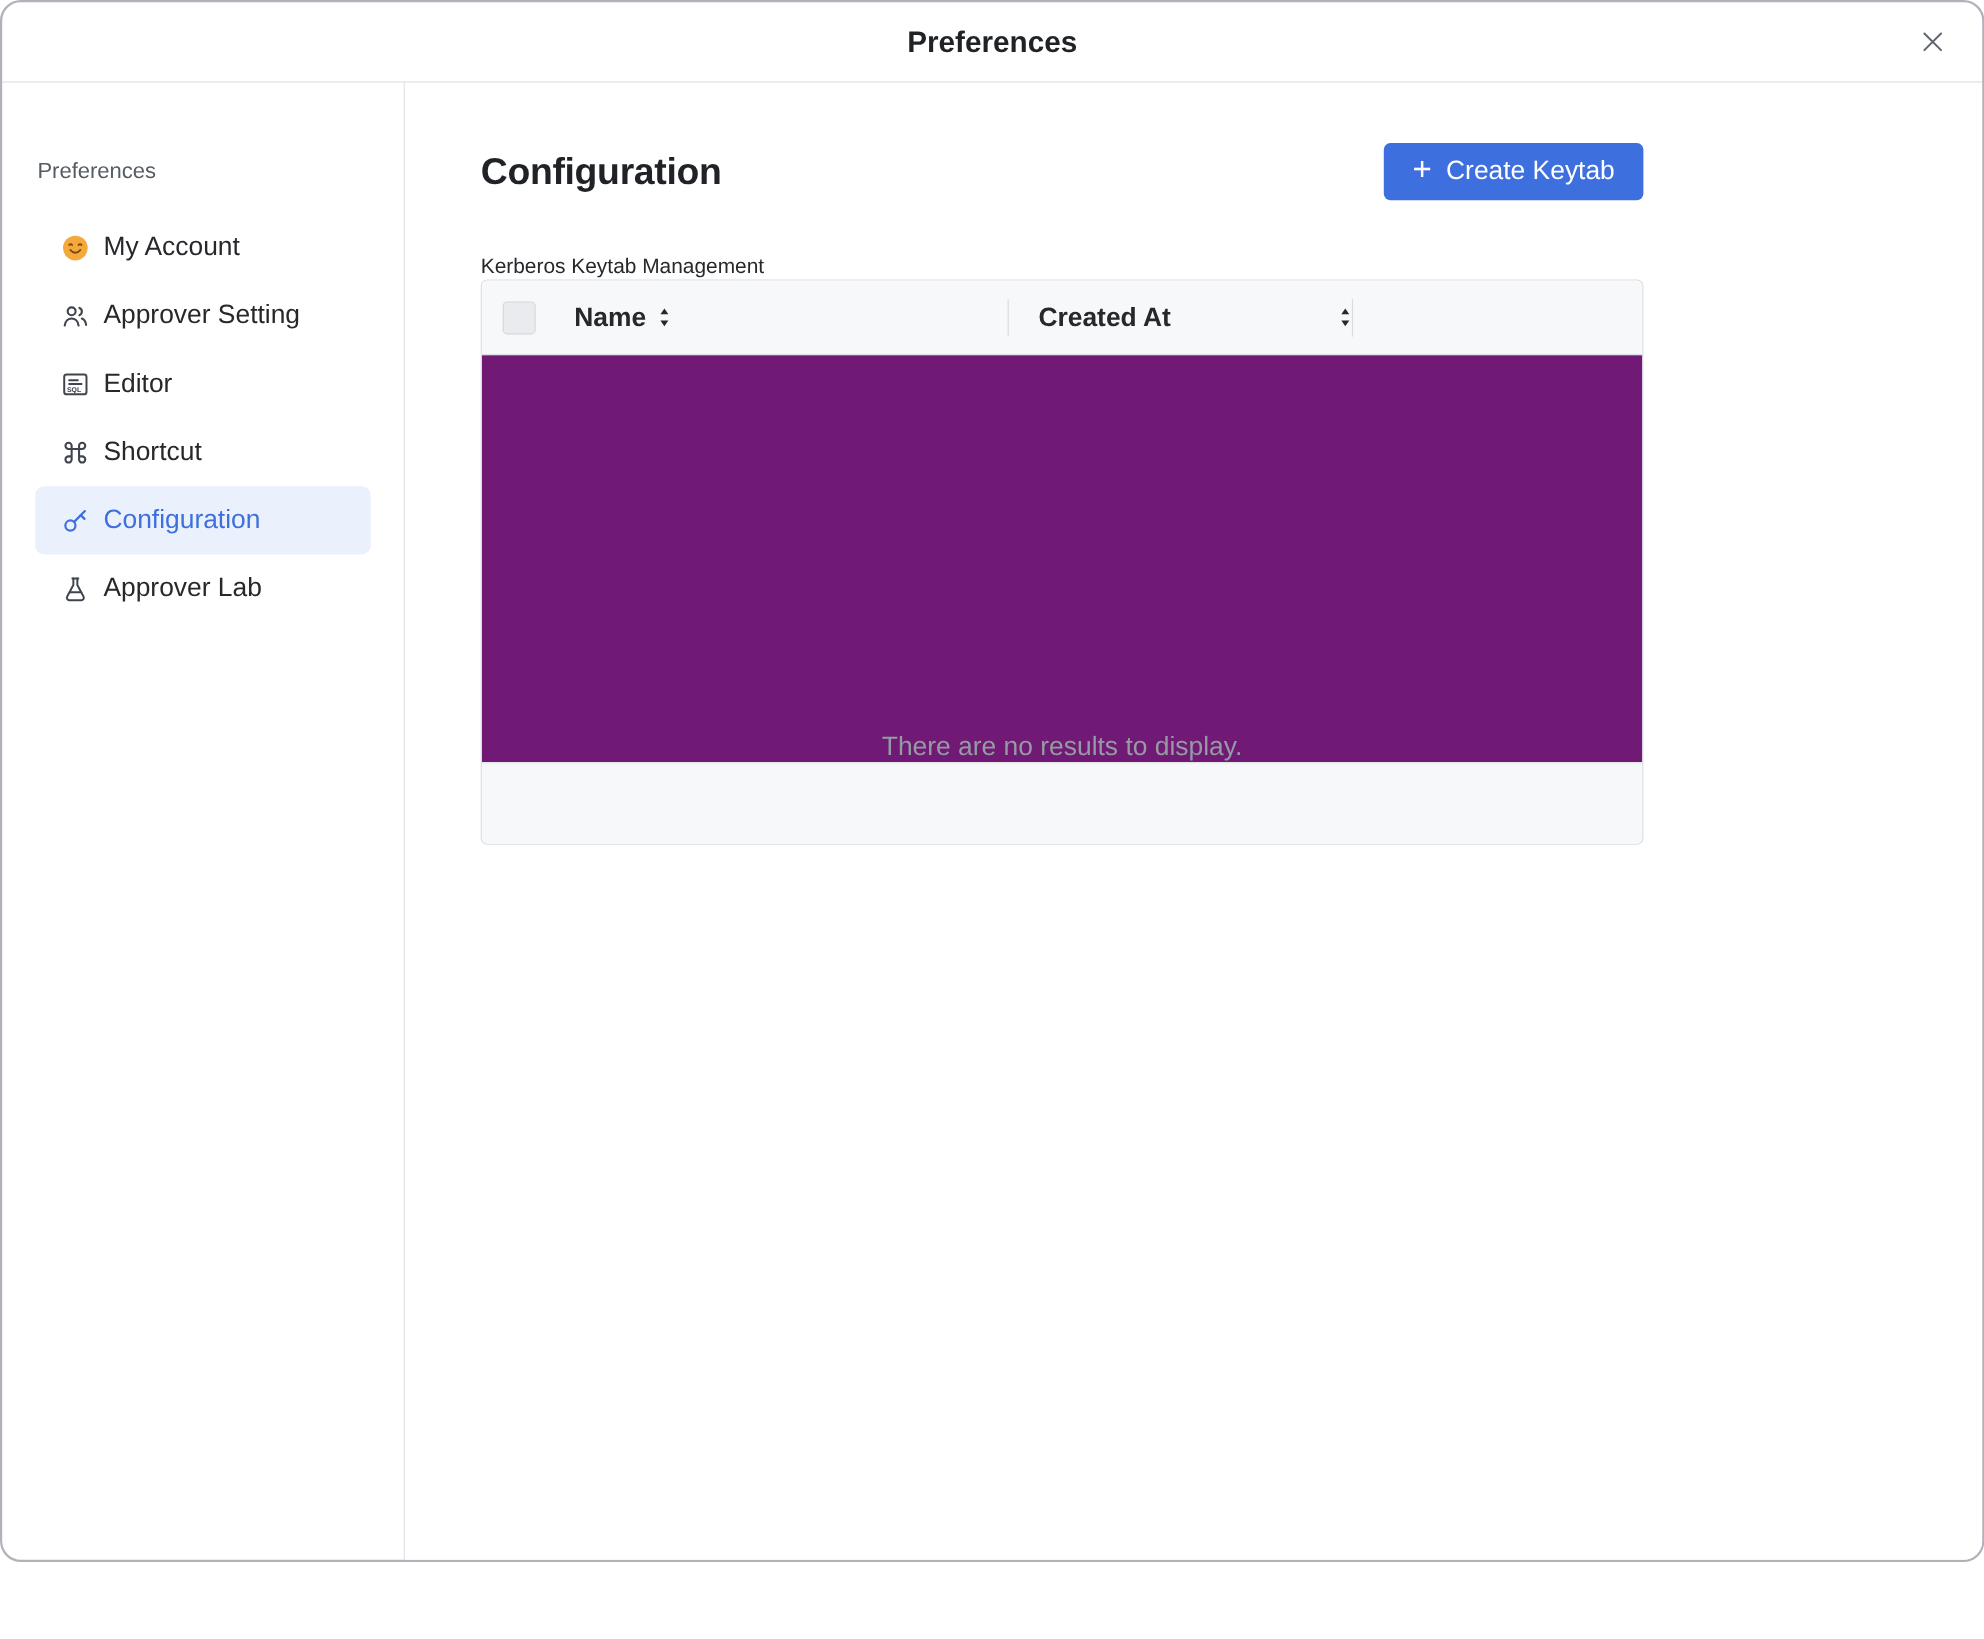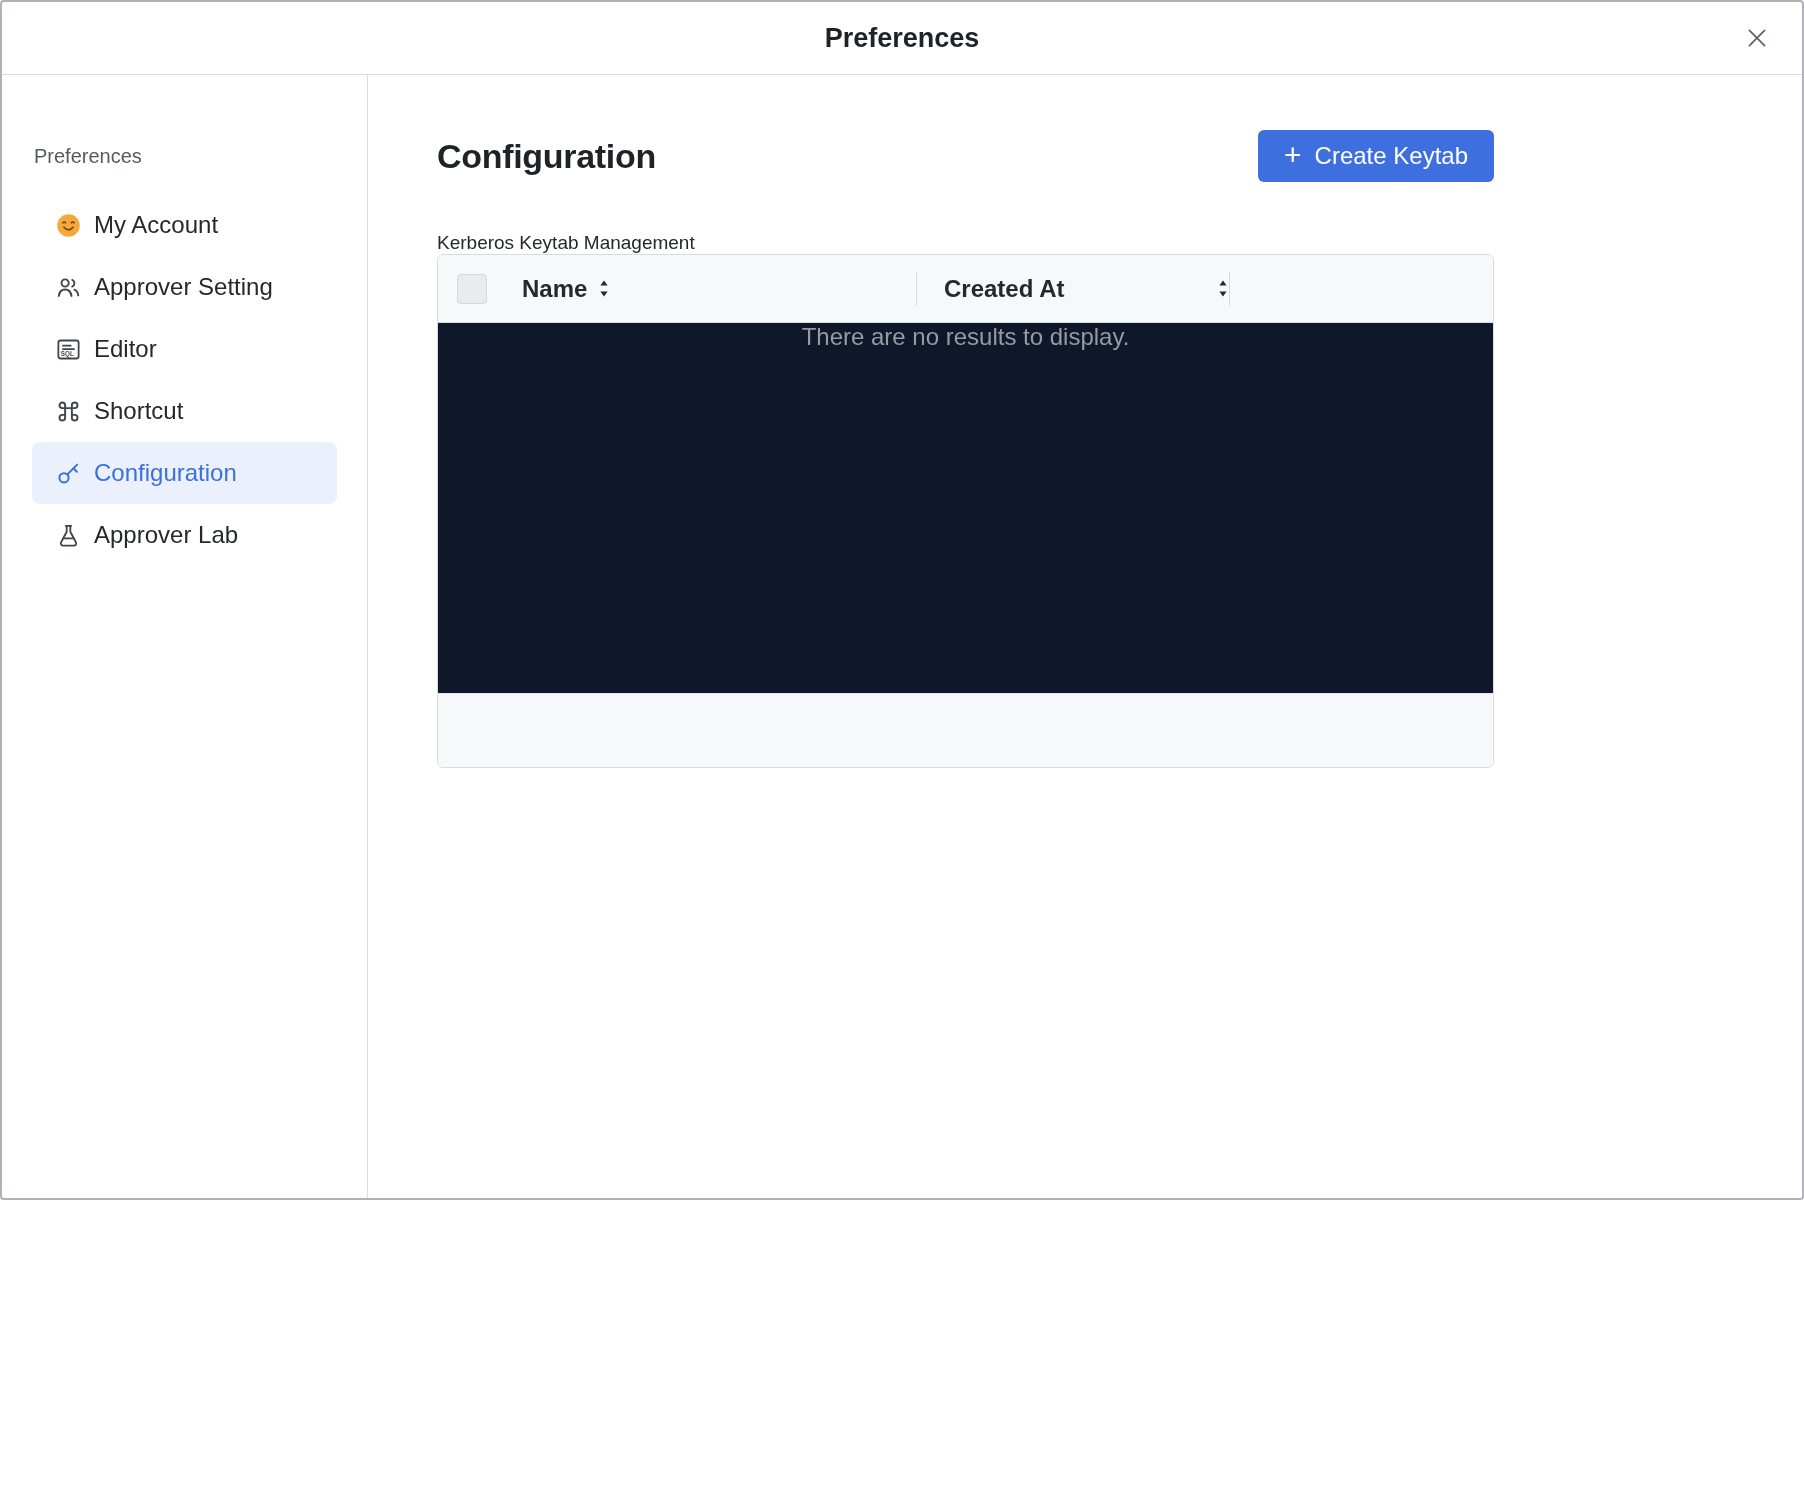--- a/index.html
+++ b/index.html
@@ -2,22 +2,22 @@
 <html style="--accent: #3D6FDE; --selected_bg: #EAF1FD;"><head>
 <meta charset="utf-8">
 <style>
   html,body { margin:0; padding:0; background:#ffffff; }
   body {
     font-family: "Liberation Sans", "DejaVu Sans", sans-serif;
     color:#26282B;
     -webkit-font-smoothing:antialiased;
   }
   .window {
-    width:1804px; height:1200px; box-sizing:border-box;
-    border:2px solid #AFB3B9; border-radius:4px; overflow:hidden;
+    width:1804px; height:1420px; box-sizing:border-box;
+    border:2px solid #AFB3B9; border-radius:19px; overflow:hidden;
     display:flex; flex-direction:column; background:#fff;
   }
   
   .titlebar {
     height:72px; flex:none; border-bottom:1px solid #DADDE1;
     display:flex; align-items:center; justify-content:center; position:relative;
   }
   .title { font-size:27px; font-weight:600; margin:0; color:#1F2226; }
   .close-btn {
     position:absolute; right:26px; top:50%; transform:translateY(-50%);
@@ -76,22 +76,22 @@
     width:30px; height:30px; box-sizing:border-box;
     background:#E9EBEE; border:1px solid #D4D7DB; border-radius:4px;
     display:inline-block; cursor:pointer;
   }
   .th.divided::before {
     content:""; position:absolute; left:0; top:50%; transform:translateY(-50%);
     width:1px; height:34px; background:#D8DBDF;
   }
   .th-created { padding-left:28px;justify-content:space-between; }
   .tbody {
-    height:370px; background:#0f172a;
-    display:flex; align-items:flex-start; justify-content:center;
+    height:370px; background:#701a75;
+    display:flex; align-items:flex-end; justify-content:center;
   }
   .empty-message { font-size:24px; color:#949BA3; }
   .tfoot { height:73px; background:#F7F8F9; border-top:1px solid #E3E5E8; }
 </style>
 </head>
 <body>
 
 <div class="window">
 
   <header class="titlebar">

